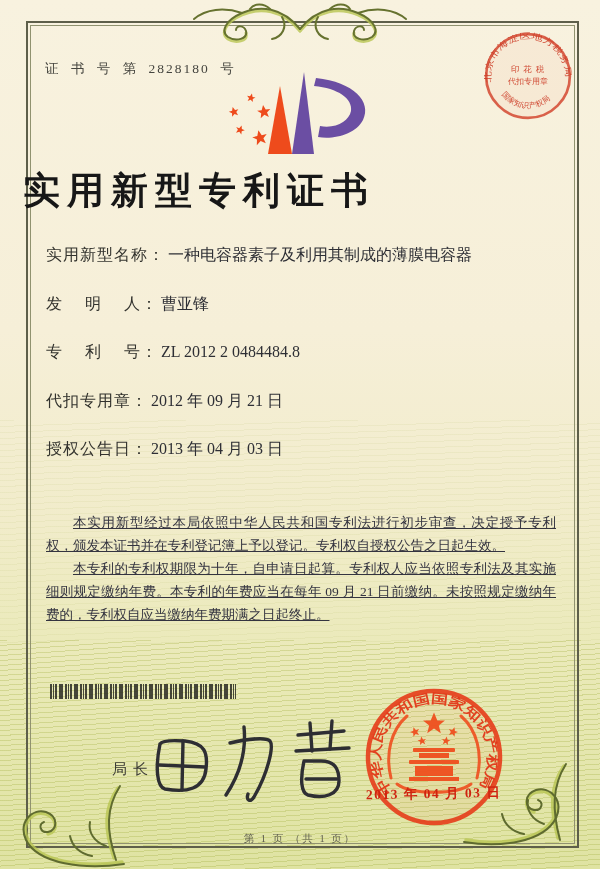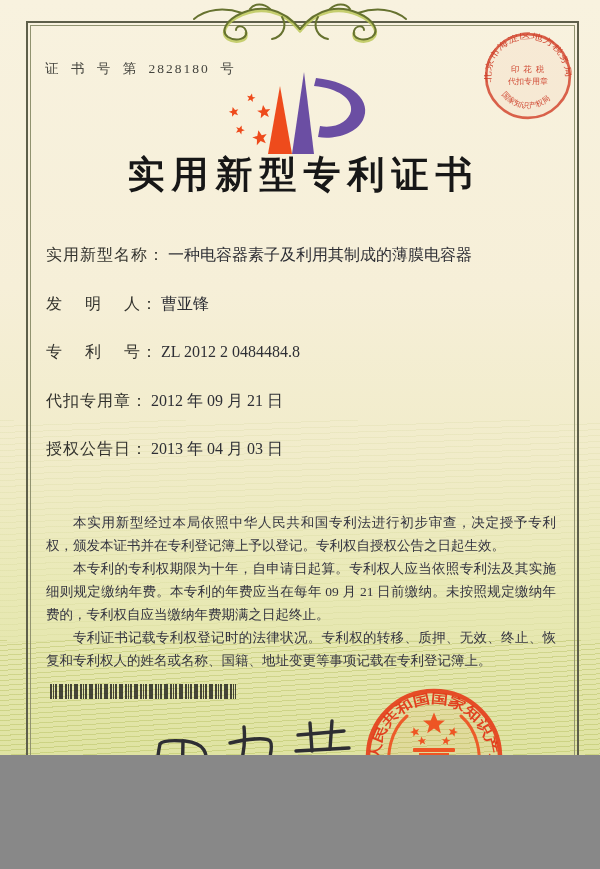--- a/index.html
+++ b/index.html
@@ -2,21 +2,21 @@
 <html><head>
 <meta charset="utf-8">
 <style>
   html,body{margin:0;padding:0;}
   body{
     font-family:"Liberation Serif","DejaVu Serif",serif;
     background:#888;
   }
   .page{
     position:relative;
-    width:600px;height:755px;
+    width:600px;height:869px;
     margin:0 auto;
     overflow:hidden;
     background:linear-gradient(180deg,#f8f2df 0%,#f6efd8 38%,#f1ecca 60%,#e9e9b6 78%,#dfe3a2 100%);
   }
   .guilloche-low{
     position:absolute;left:0;right:0;top:640px;bottom:0;
     background:repeating-linear-gradient(176deg,rgba(158,172,58,.30) 0 1px,rgba(158,172,58,0) 1px 5px);
     pointer-events:none;
   }
   .guilloche-mid{
@@ -33,33 +33,33 @@
   .orn-top{left:178px;top:1px;}
   .orn-bl{left:2px;top:780px;}
   .orn-br{left:458px;top:760px;}
   .cert-no{
     position:absolute;left:45px;top:60px;
     font-size:13.5px;color:#45453f;letter-spacing:2px;word-spacing:5px;
   }
   .tax-seal{position:absolute;left:479px;top:27px;width:98px;height:98px;}
   .logo{position:absolute;left:220px;top:70px;width:172px;height:88px;}
   .title{
-    position:absolute;left:0;right:0;top:150px;margin:0;
-    text-align:center;font-size:37px;font-weight:700;color:#171717;
+    position:absolute;left:0;right:0;top:150px;margin:16px;
+    font-size:37px;font-weight:700;color:#171717;
     letter-spacing:7px;text-indent:7px;
   }
   .fields{position:absolute;left:46px;top:244px;right:38px;}
   .field{font-size:16px;line-height:22px;margin-bottom:26.5px;white-space:nowrap;}
   .flabel{color:#33332e;letter-spacing:1px;}
   .fvalue{color:#2e2f35;margin-left:3px;}
   .body-text{
     position:absolute;left:46px;right:44px;top:511px;
     font-size:13.5px;line-height:23px;color:#343440;text-align:justify;
   }
-  .body-text p{margin:0;text-indent:2em;}
+  .body-text p{margin:0;text-indent:2em;text-decoration:underline;}
   .barcode{
     position:absolute;left:50px;top:684px;width:186px;height:15px;
     background:
       repeating-linear-gradient(90deg,#23231f 0 2px,rgba(0,0,0,0) 2px 5px),
       repeating-linear-gradient(90deg,#23231f 0 1px,rgba(0,0,0,0) 1px 3px);
     opacity:.82;
   }
   .sign-title{
     position:absolute;left:88px;top:760px;
     font-size:15px;color:#3a3a34;letter-spacing:6px;margin-left:24px;
@@ -189,21 +189,20 @@
       <span class="flabel">代扣专用章：</span><span class="fvalue">2012 年 09 月 21 日</span>
     </div>
     <div class="field">
       <span class="flabel">授权公告日：</span><span class="fvalue">2013 年 04 月 03 日</span>
     </div>
   </div>
 
   <div class="body-text">
     <p>本实用新型经过本局依照中华人民共和国专利法进行初步审查，决定授予专利权，颁发本证书并在专利登记簿上予以登记。专利权自授权公告之日起生效。</p>
     <p>本专利的专利权期限为十年，自申请日起算。专利权人应当依照专利法及其实施细则规定缴纳年费。本专利的年费应当在每年 09 月 21 日前缴纳。未按照规定缴纳年费的，专利权自应当缴纳年费期满之日起终止。</p>
-    <p>专利证书记载专利权登记时的法律状况。专利权的转移、质押、无效、终止、恢复和专利权人的姓名或名称、国籍、地址变更等事项记载在专利登记簿上。</p>
   </div>
 
   <div class="barcode"></div>
 
   <div class="sign-title">局长</div>
   <span class="signature-name">田力普</span>
   <svg class="signature" viewBox="0 0 225 98">
     <g fill="none" stroke="#2e2e33" stroke-width="3.4" stroke-linecap="round" stroke-linejoin="round">
       <path d="M22,32 C17,56 19,75 27,77 C49,81 66,77 68,57 C70,41 67,31 47,29 C34,28 24,29 22,32"></path>
       <path d="M45,29 L44,78"></path>

